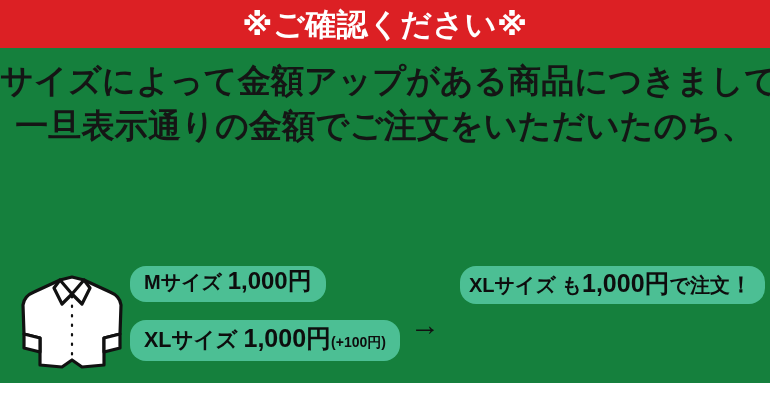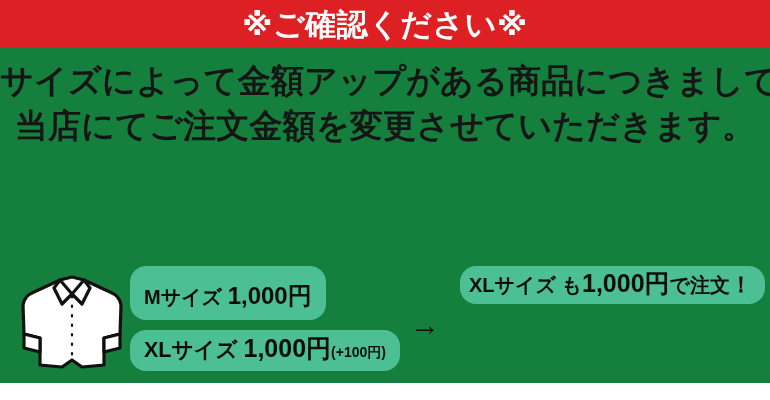--- a/index.html
+++ b/index.html
@@ -85,24 +85,24 @@
   .pill {
     display: inline-block;
     background: #4cbf94;
     border-radius: 16px;
     color: #0d0d0d;
     font-weight: bold;
     white-space: nowrap;
     box-sizing: border-box;
   }
   .pill-m {
-    padding: 12px 14px 5px 14px;
+    padding: 0 14px 5px 14px;
     font-size: 20px;
-    line-height: 36px;
-    margin-bottom: 10px;
+    line-height: 30px;
+    margin-bottom: 18px;
   }
   .pill-xl {
     padding: 5px 14px 6px 14px;
     font-size: 21.5px;
     line-height: 26px;
   }
   .pill .amt {
     font-size: 24px;
   }
   .pill-xl .amt {
@@ -183,21 +183,21 @@
 <body>
 
 <div id="banner">
 
   <div class="top-bar">
     <div class="top-bar-title">※ご確認ください※</div>
   </div>
 
   <div class="body-text">
     <div class="body-line">サイズによって金額アップがある商品につきまして</div>
-    <div class="body-line">当店にてご注文金額を変更させていただきます。</div>
+    <div class="body-line">一旦表示通りの金額でご注文をいただいたのち、</div>
   </div>
 
   <div class="compare">
 
     <div class="shirt-icon">
       <svg viewBox="0 0 112 100" xmlns="http://www.w3.org/2000/svg" fill="none" stroke="#111111" stroke-width="3.2" stroke-linejoin="round" stroke-linecap="round">
 
         <path d="M44 8 L56 5 L68 8
                  L94 20 Q104 24 105 33
                  L104 62 L88 66 L88 93

